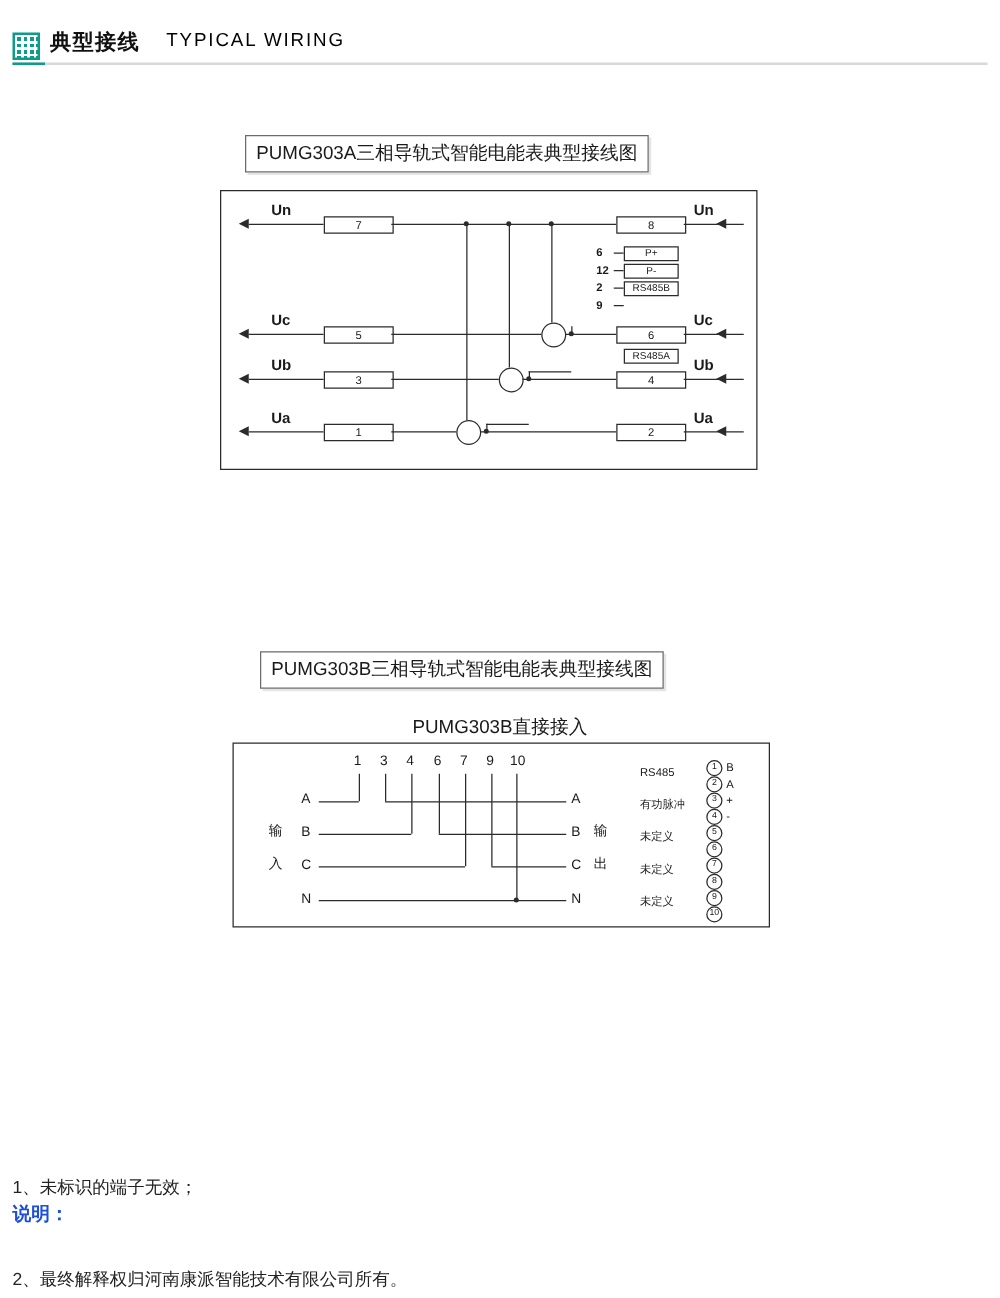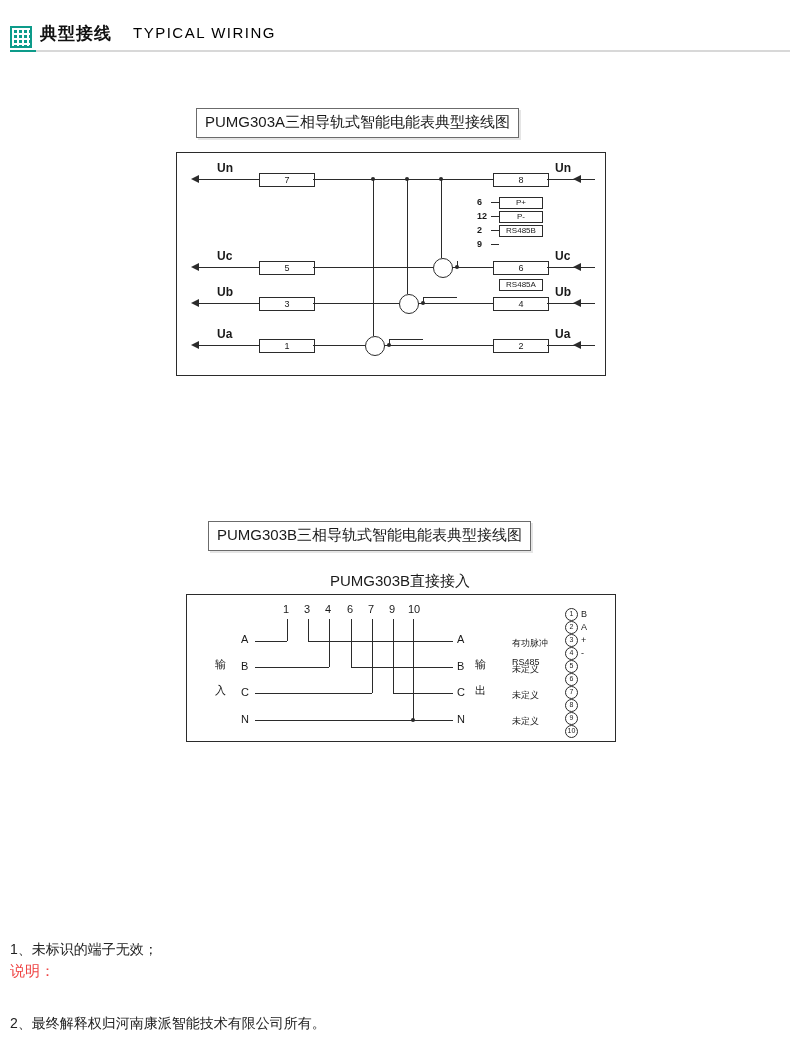--- a/index.html
+++ b/index.html
@@ -90,21 +90,21 @@
     position:absolute;left:186px;top:594px;width:428px;height:146px;
     border:1px solid #2b2b2b;background:#fff;
   }
   .bl{position:absolute;font-size:11px;}
   .bl-sm{position:absolute;font-size:9px;}
   .circ{
     position:absolute;width:11px;height:11px;border:1px solid #2b2b2b;border-radius:50%;
     font-size:7px;text-align:center;line-height:10px;
   }
   
-  .foot-title{position:absolute;left:10px;top:962px;font-size:15px;color:#ef4444;font-weight:normal;}
+  .foot-title{position:absolute;left:10px;top:962px;font-size:15px;color:#1d4ed8;font-weight:bold;}
   .foot-line{position:absolute;left:10px;font-size:14px;color:#222;}
   #foot1{top:941px;}
   #foot2{top:1015px;}
 </style>
 </head>
 <body>
 
 <div class="header">
   <div class="header-logo">
       <div class="g"></div>
@@ -240,21 +240,21 @@
   <div class="bl" style="left:54px;top:118px;">N</div>
   <div class="hline" style="left:68px;top:125px;width:198px;"></div>
   <div class="dot" style="left:224px;top:123px;"></div>
   <div class="bl" style="left:270px;top:118px;">N</div>
 
   <div class="bl" style="left:28px;top:62px;">输</div>
   <div class="bl" style="left:28px;top:88px;">入</div>
   <div class="bl" style="left:288px;top:62px;">输</div>
   <div class="bl" style="left:288px;top:88px;">出</div>
 
-  <div class="bl-sm" style="left:325px;top:18px;margin-top:44px;">RS485</div>
+  <div class="bl-sm" style="left:325px;top:18px;">RS485</div>
   <div class="bl-sm" style="left:325px;top:42px;">有功脉冲</div>
   <div class="bl-sm" style="left:325px;top:68px;">未定义</div>
   <div class="bl-sm" style="left:325px;top:94px;">未定义</div>
   <div class="bl-sm" style="left:325px;top:120px;">未定义</div>
 
   <div class="circ" style="left:378px;top:13px;">1</div>
   <div class="bl-sm" style="left:394px;top:14px;">B</div>
   <div class="circ" style="left:378px;top:26px;">2</div>
   <div class="bl-sm" style="left:394px;top:27px;">A</div>
   <div class="circ" style="left:378px;top:39px;">3</div>

